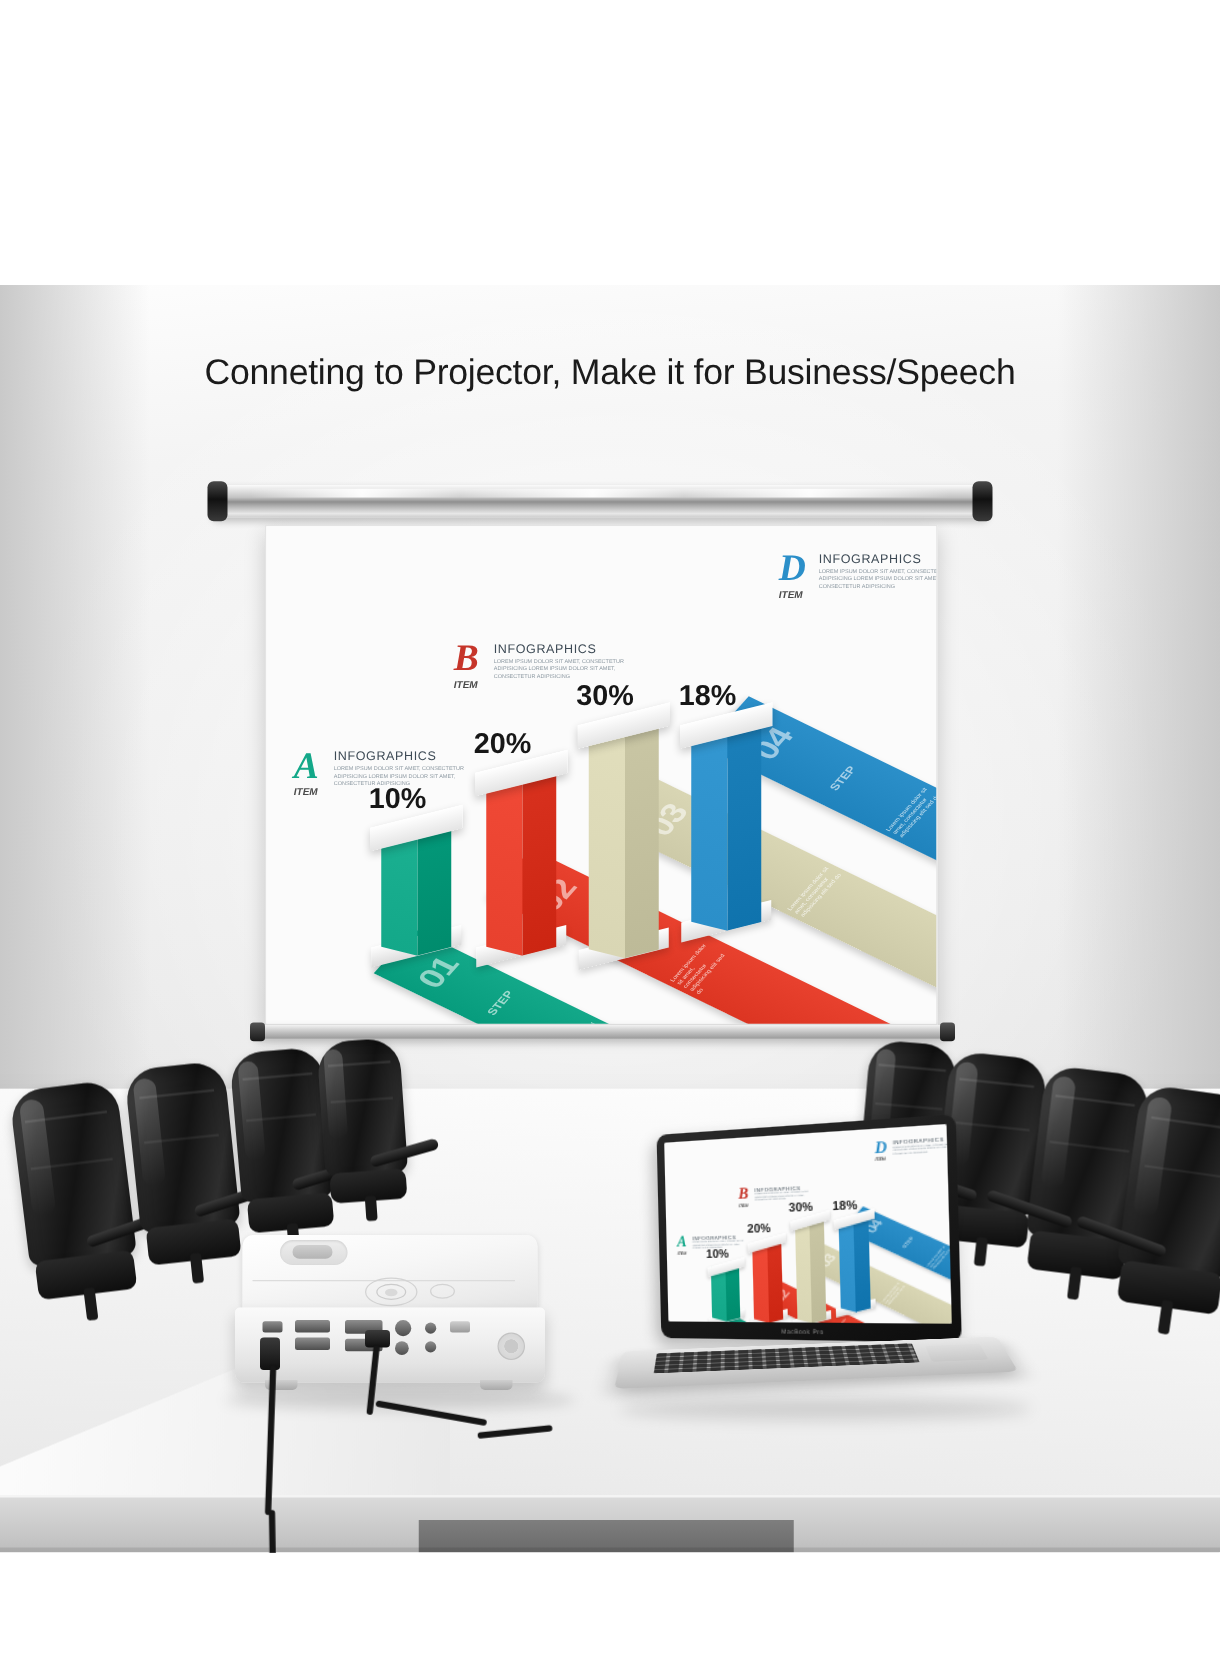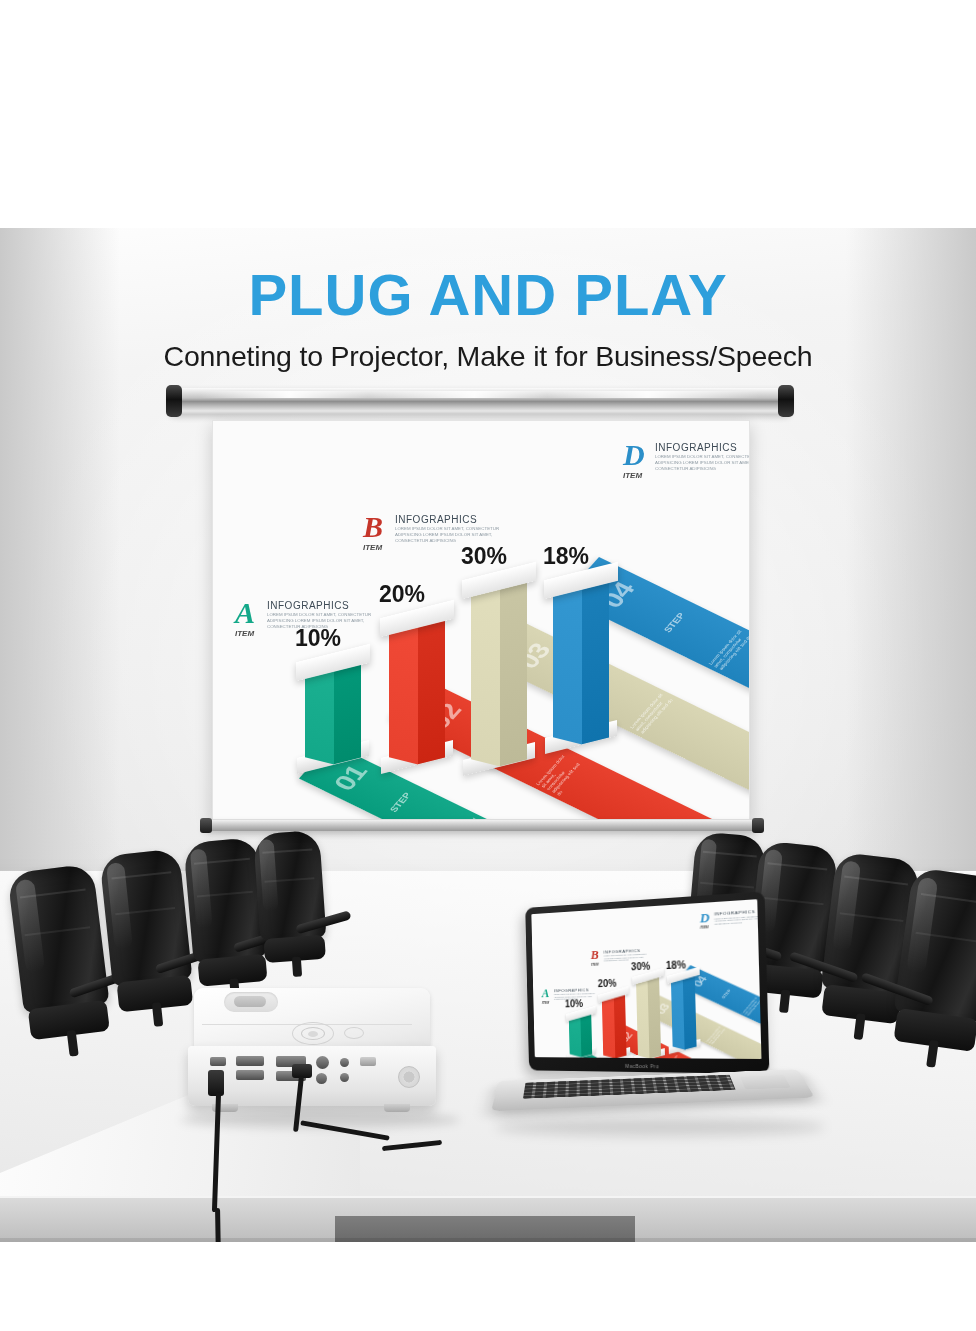--- a/index.html
+++ b/index.html
@@ -173,21 +173,20 @@
 <div class="page">
 
   <div class="top-band"></div>
 
   <div class="photo">
     <div class="wall-vig"></div>
     <div class="wall-left"></div>
     <div class="wall-right"></div>
 
     <div class="headline-wrap">
-      <div class="headline">PLUG AND PLAY</div>
       <div class="subhead">Conneting to Projector, Make it for Business/Speech</div>
     </div>
 
     <div class="screen-assy">
       <div class="roller">
         <div class="roller-gloss"></div>
       </div>
       <div class="roller-cap l"></div>
       <div class="roller-cap r"></div>
 

